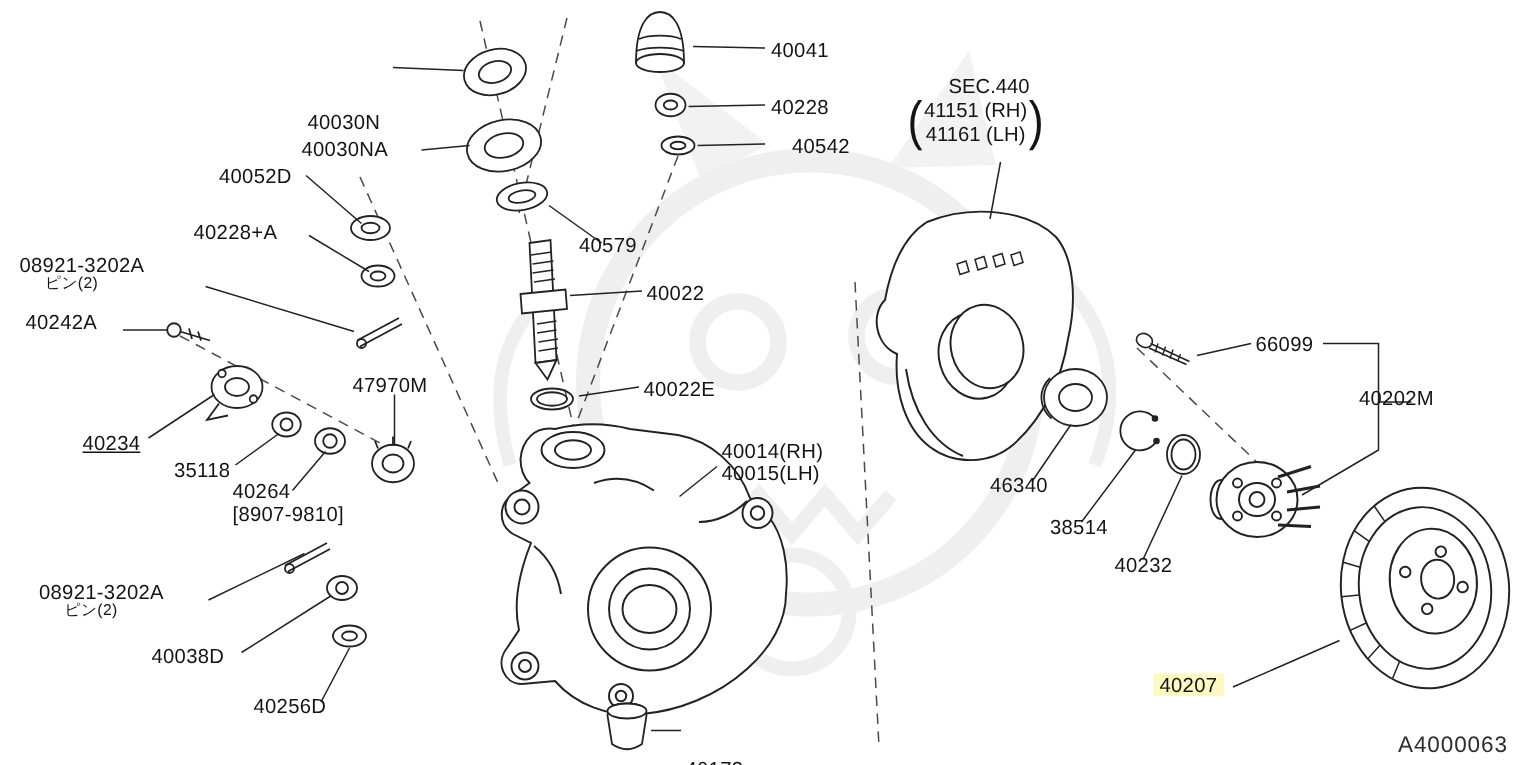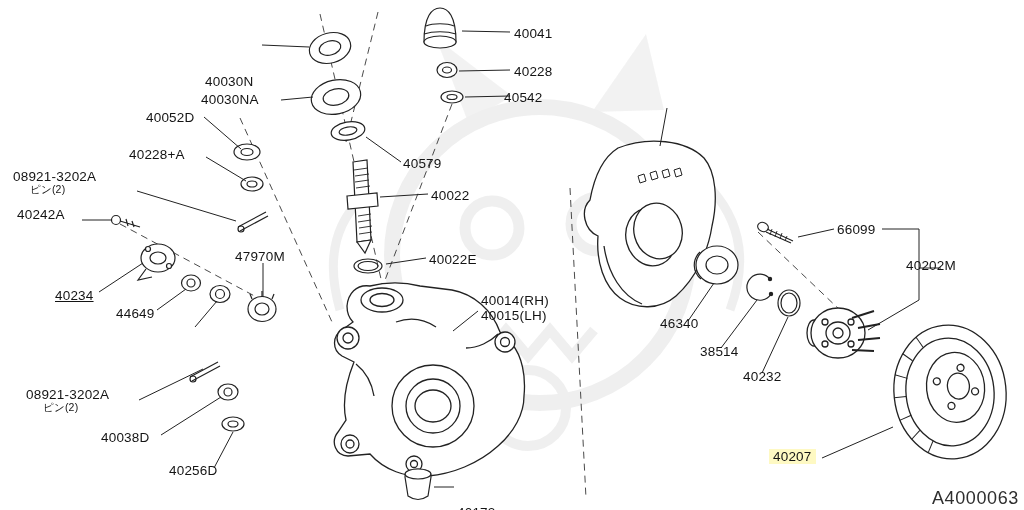--- a/index.html
+++ b/index.html
@@ -9,21 +9,21 @@
   .labels-layer{position:absolute;left:0;top:0;width:100%;height:100%;}
   .part-label{position:absolute;font-size:13.5px;color:#141414;white-space:nowrap;
               line-height:1.14;letter-spacing:.2px;cursor:pointer;}
   .part-label .small{font-size:10.5px;margin-left:17px;}
   .part-label.highlight{padding:0 4px;}
   .sec440{position:absolute;left:604px;top:50px;color:#141414;font-size:13.5px;text-align:center;}
   .sec440 .title{margin-left:18px;margin-bottom:1px;}
   .sec440 .paren-row{display:flex;align-items:center;justify-content:center;}
   .sec440 .paren{font-size:30px;font-weight:300;line-height:.9;transform:scaleY(1.2);padding:0 1px;}
   .sec440 .pn-lines div{line-height:1.18;}
-  .footer-code{position:absolute;left:932px;top:488px;font-size:18px;color:#2e2e2e;letter-spacing:.6px;}
+  .footer-code{position:absolute;left:932px;top:488px;font-size:15px;color:#2e2e2e;letter-spacing:.6px;}
 </style>
 </head>
 <body>
 
 <div class="stage">
 
   <svg class="art" width="1024" height="510" viewBox="0 0 1024 510">
 
     <g opacity="0.45" stroke="#dcdcdc" fill="none" stroke-width="16">
       <path d="M468,122 L436,38 L512,96" fill="#e4e4e4" stroke="none"></path>
@@ -234,44 +234,55 @@
       <path d="M161,435 L221,397"></path>
       <path d="M214,468 L233,432"></path>
       <path d="M454,487 L434,487"></path>
       <path d="M822,458 L893,427"></path>
       <path d="M834,229 L798,237"></path>
       <path d="M882,229 L919,229 L919,300 L868,330"></path>
       <path d="M919,268 L941,268"></path>
     </g>
   </svg>
 
+  <div class="sec440">
+    <div class="title">SEC.440</div>
+    <div class="paren-row">
+      <span class="paren">(</span>
+      <span class="pn-lines">
+        <div>41151 (RH)</div>
+        <div>41161 (LH)</div>
+      </span>
+      <span class="paren">)</span>
+    </div>
+  </div>
 
   <div class="labels-layer">
       <div class="part-label" style="left: 205px; top: 38px; margin-top: 36px;">
         <div>40030N</div>
       </div>
       <div class="part-label" style="left: 514px; top: 26px;">
         <div>40041</div>
       </div>
       <div class="part-label" style="left: 514px; top: 64px;">
         <div>40228</div>
       </div>
       <div class="part-label" style="left: 201px; top: 92px;">
         <div>40030NA</div>
       </div>
-      <div class="part-label" style="left: 504px; top: 90px;">
+      <div class="part-label" style="left: 528px; top: 90px;">
         <div>40542</div>
       </div>
       <div class="part-label" style="left: 146px; top: 110px;">
         <div>40052D</div>
       </div>
       <div class="part-label" style="left: 129px; top: 147px;">
         <div>40228+A</div>
       </div>
-      <div class="part-label" style="left: 403px; top: 156px;">
+      <div class="part-label" style="left: 386px; top: 156px;">
         <div>40579</div>
       </div>
       <div class="part-label" style="left: 13px; top: 169px;">
         <div>08921-3202A</div>
         <div class="small">ピン(2)</div>
       </div>
       <div class="part-label" style="left: 17px; top: 207px;">
         <div>40242A</div>
       </div>
       <div class="part-label" style="left: 431px; top: 188px;">
@@ -286,21 +297,25 @@
       <div class="part-label" style="left: 837px; top: 222px;">
         <div>66099</div>
       </div>
       <div class="part-label" style="left: 906px; top: 258px; text-align: center;">
         <div>40202M</div>
       </div>
       <div class="part-label" style="left: 55px; top: 288px; text-decoration: underline;">
         <div>40234</div>
       </div>
       <div class="part-label" style="left: 116px; top: 306px;">
-        <div>44649</div>
+        <div>35118</div>
+      </div>
+      <div class="part-label" style="left: 155px; top: 320px;">
+        <div>40264</div>
+        <div>[8907-9810]</div>
       </div>
       <div class="part-label" style="left: 481px; top: 293px;">
         <div>40014(RH)</div>
         <div>40015(LH)</div>
       </div>
       <div class="part-label" style="left: 660px; top: 316px;">
         <div>46340</div>
       </div>
       <div class="part-label" style="left: 700px; top: 344px;">
         <div>38514</div>

